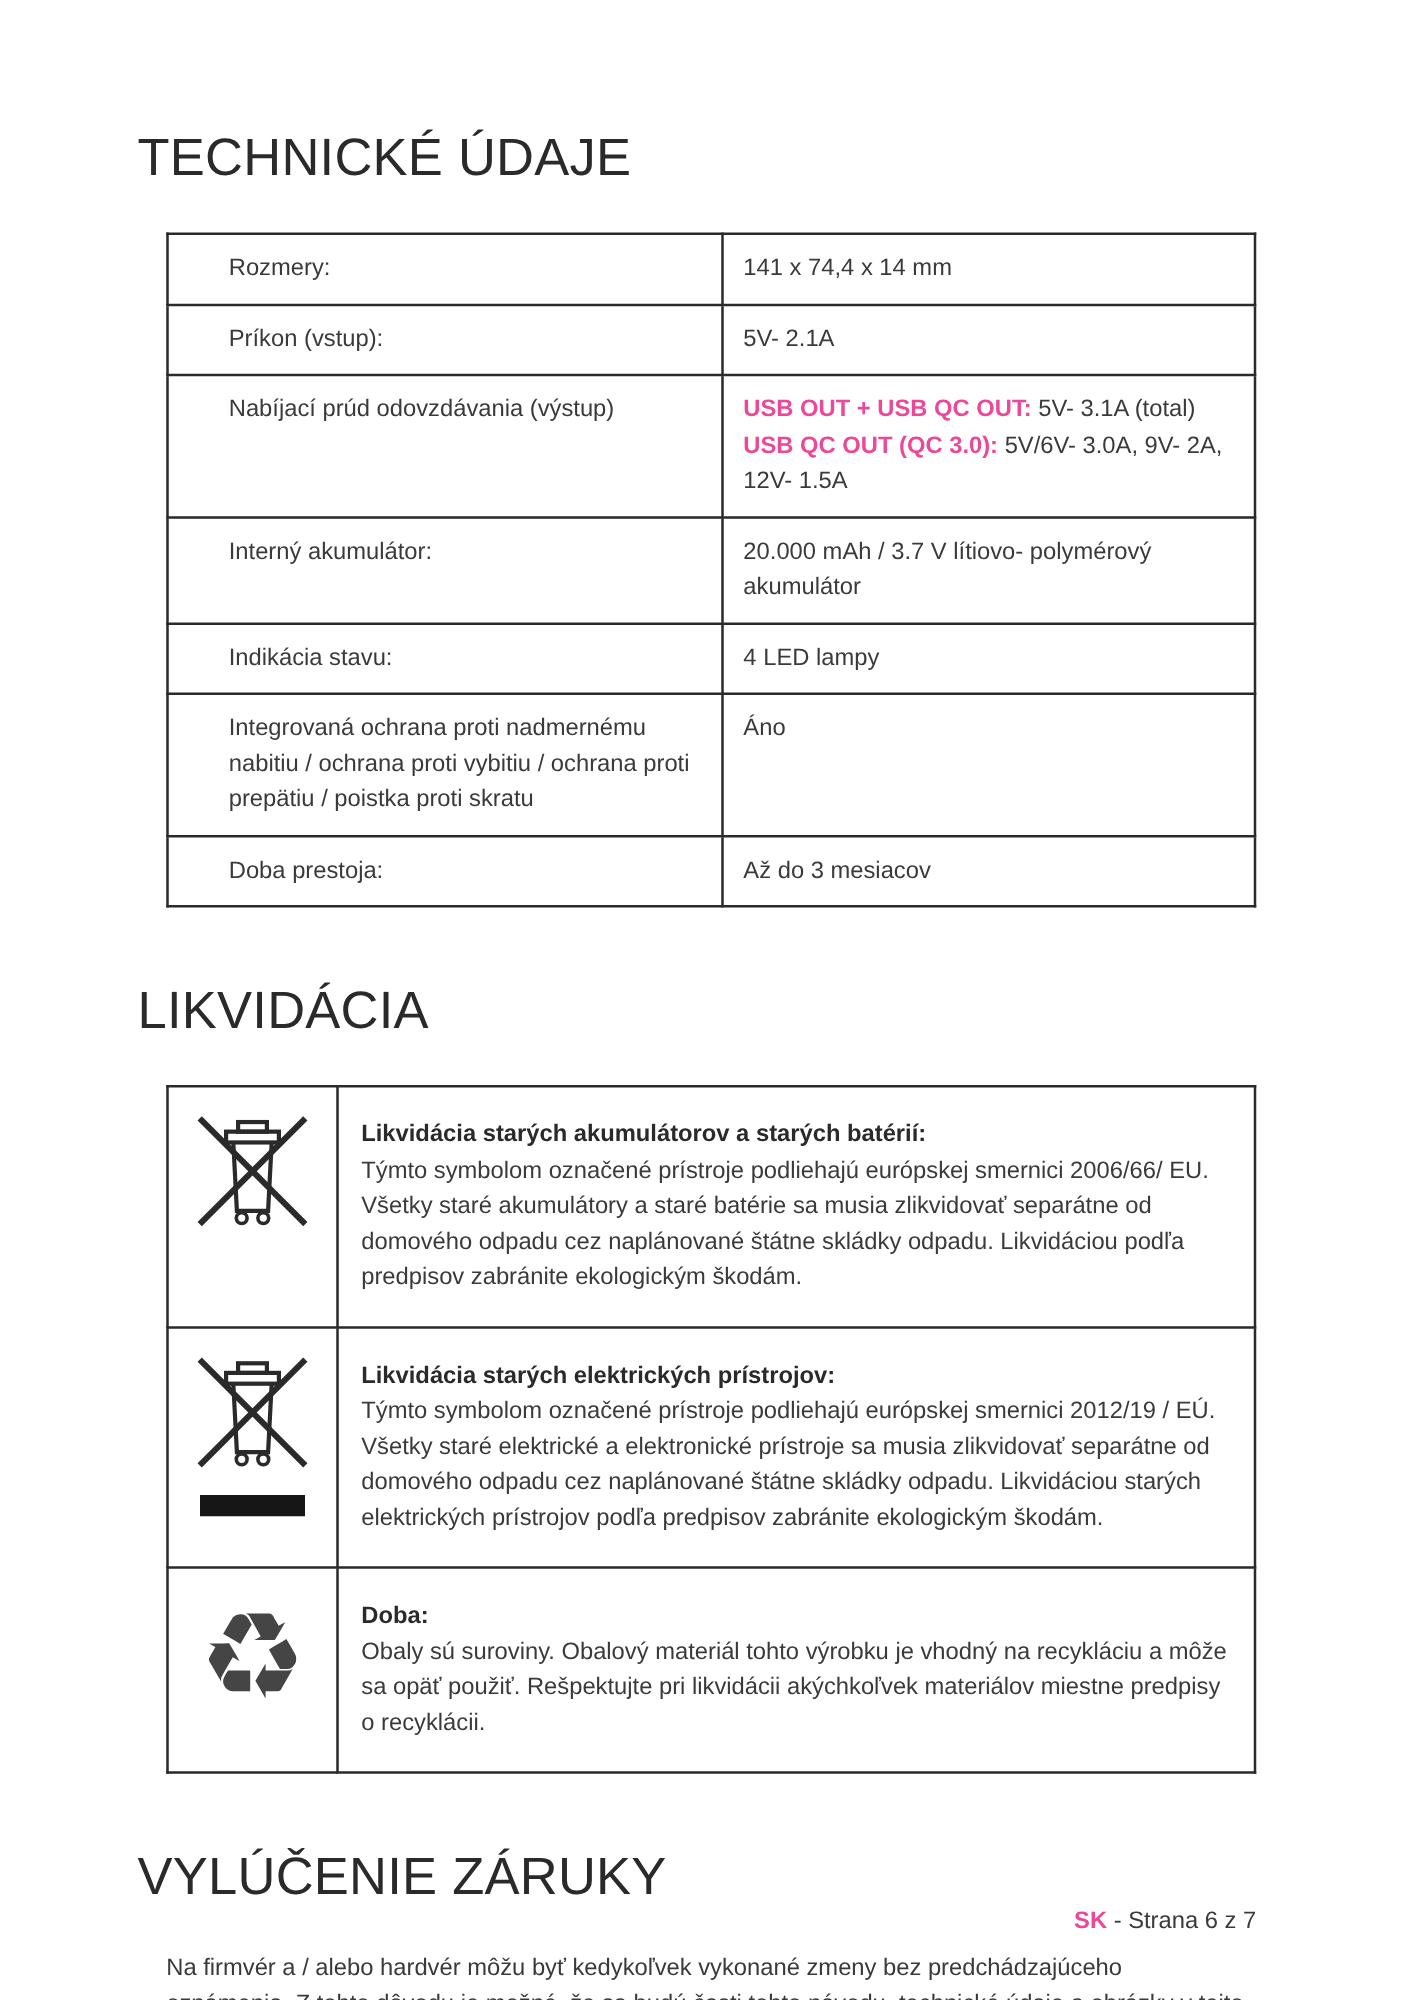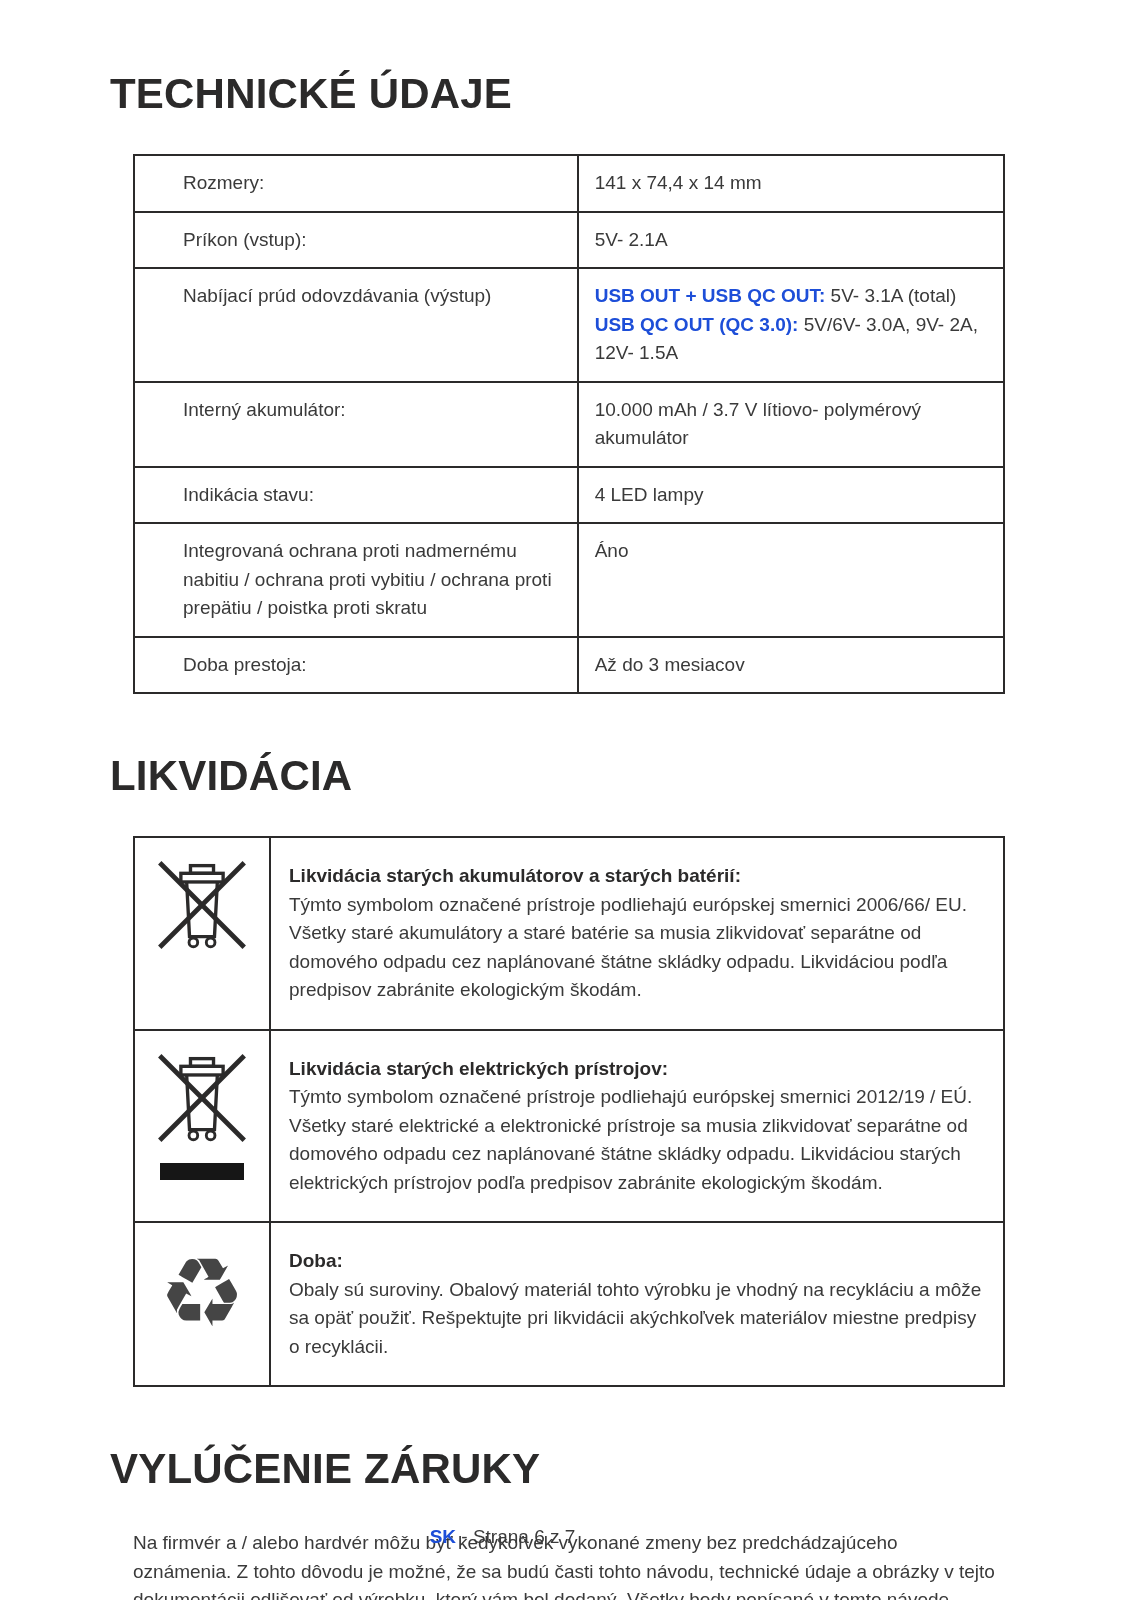--- a/index.html
+++ b/index.html
@@ -9,45 +9,46 @@
     height: 1600px;
     position: relative;
     font-family: "Liberation Sans", "DejaVu Sans", sans-serif;
     color: #2b2a2a;
   }
   .page {
     padding: 70px 112px 0 110px;
   }
   h1.section-title {
     font-size: 42px;
-    font-weight: 700;
+    font-weight: 400;
     color: #2b2a2a;
     letter-spacing: 0.2px;
     margin-bottom: 36px;
+    margin-top: 32px;
   }
   .indent {
     margin-left: 23px;
     width: 872px;
   }
   table {
     border-collapse: collapse;
     width: 872px;
     table-layout: fixed;
   }
   td {
     border: 2px solid #2b2a2a;
     padding: 13px 16px 13px 16px;
     font-size: 19px;
     line-height: 1.5;
     vertical-align: top;
     color: #3a3a3a;
   }
   .tech-table td.col-label { width: 51%; padding-left: 48px; }
   .tech-table td.col-value { width: 49%; }
-  .b { font-weight: 700; color: #1d4ed8; }
+  .b { font-weight: 700; color: #ec4899; }
   .section { margin-bottom: 58px; }
 
   
   .disposal-table td.icon-cell {
     width: 136px;
     text-align: center;
     vertical-align: top;
     padding-top: 18px;
   }
   .disposal-table td.text-cell { padding: 24px 18px; }
@@ -75,21 +76,21 @@
     font-size: 19px;
     line-height: 1.5;
     color: #3a3a3a;
   }
 
   .footer {
     position: absolute;
     left: 0;
     bottom: 52px;
     width: 1005px;
-    text-align: center;
+    text-align: right;
     font-size: 19px;
     color: #3a3a3a;
   }
 </style>
 </head>
 <body>
 
 <div class="page">
 
   <div class="section">
@@ -107,21 +108,21 @@
         </tr>
         <tr>
           <td class="col-label">Nabíjací prúd odovzdávania (výstup)</td>
           <td class="col-value">
             <span class="b">USB OUT + USB QC OUT:</span><span> 5V- 3.1A (total)</span><br>
             <span class="b">USB QC OUT (QC 3.0):</span><span> 5V/6V- 3.0A, 9V- 2A, 12V- 1.5A</span>
           </td>
         </tr>
         <tr>
           <td class="col-label">Interný akumulátor:</td>
-          <td class="col-value">10.000 mAh / 3.7 V lítiovo- polymérový akumulátor</td>
+          <td class="col-value">20.000 mAh / 3.7 V lítiovo- polymérový akumulátor</td>
         </tr>
         <tr>
           <td class="col-label">Indikácia stavu:</td>
           <td class="col-value">4 LED lampy</td>
         </tr>
         <tr>
           <td class="col-label">Integrovaná ochrana proti nadmernému nabitiu / ochrana proti vybitiu / ochrana proti prepätiu / poistka proti skratu</td>
           <td class="col-value">Áno</td>
         </tr>
         <tr>

